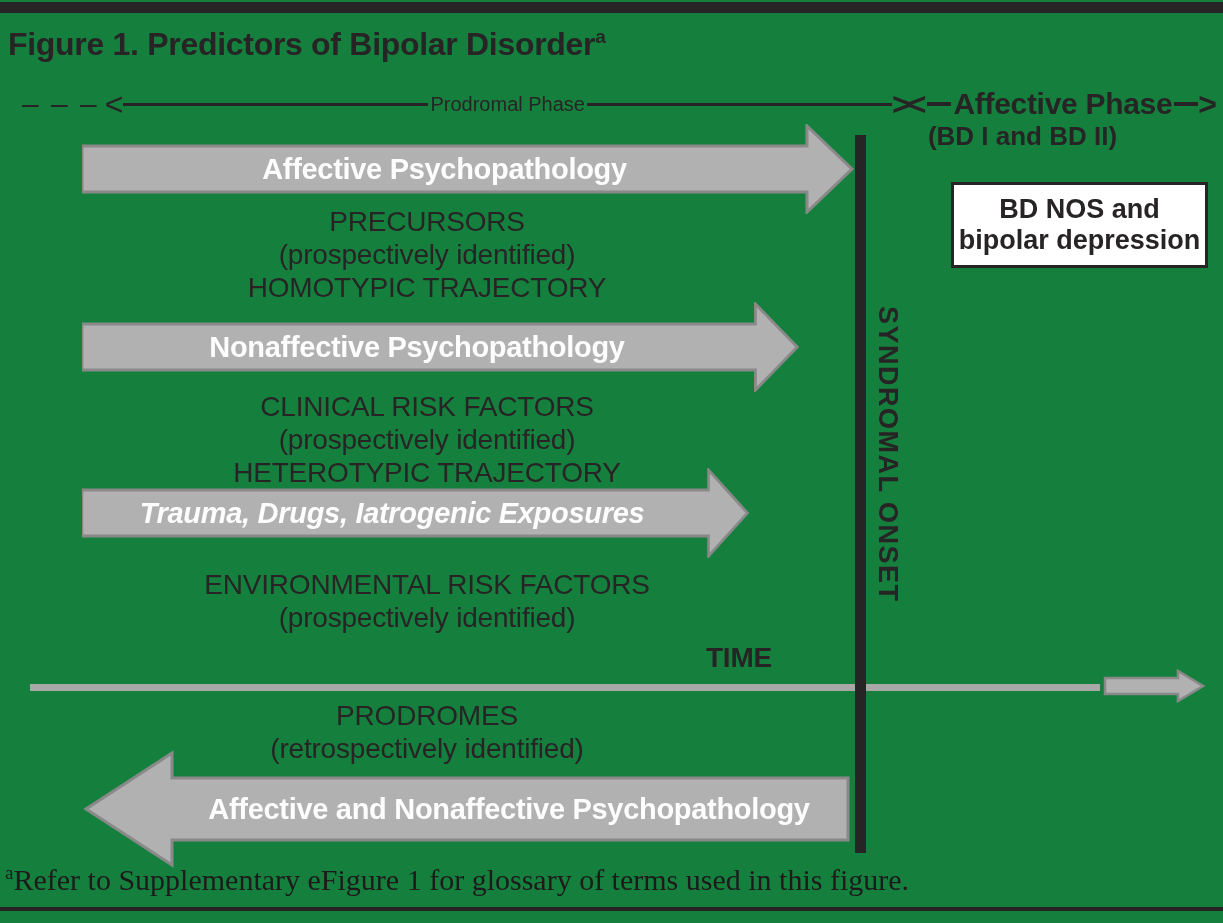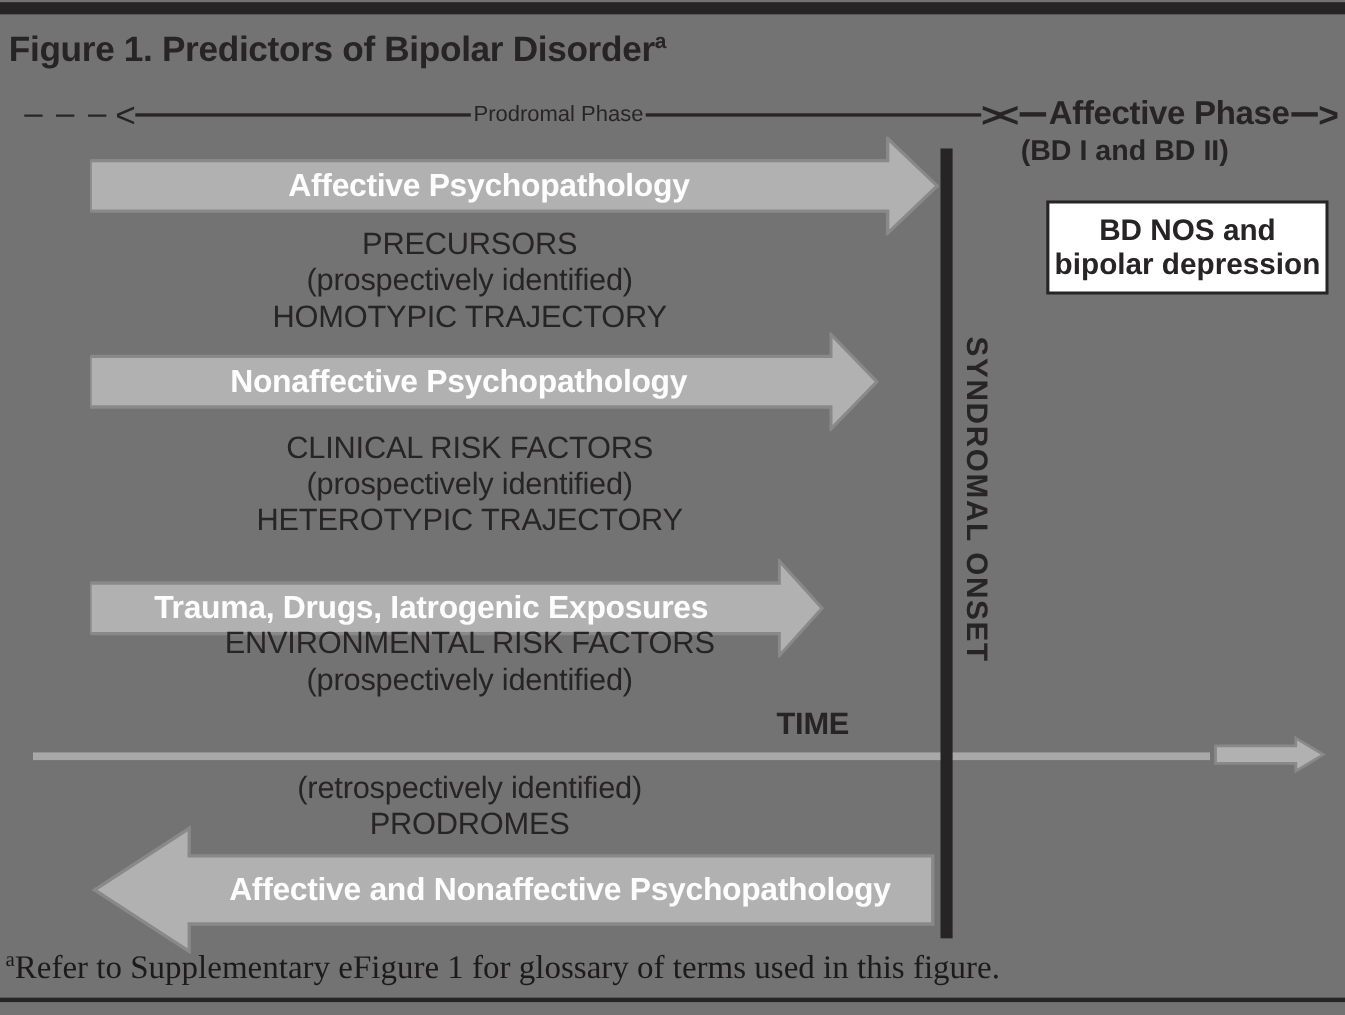--- a/index.html
+++ b/index.html
@@ -5,21 +5,21 @@
   :root{
     --ink:#272425;
     --arrow-fill:#b1b1b1;
     --arrow-stroke:#898989;
     --timeline:#a8a8a8;
     --arrow-text:#fdfdfd;
   }
   *{margin:0;padding:0;box-sizing:border-box;}
   html,body{background:#ffffff;}
   body{font-family:"Liberation Sans","DejaVu Sans",sans-serif;color:var(--ink);}
-  .stage{position:relative;width:1223px;height:923px;background:#737373;overflow:hidden;}
+  .stage{position:relative;width:1223px;height:923px;background:#15803d;overflow:hidden;}
 
   .rule{position:absolute;background:var(--ink);}
   .title{position:absolute;left:8px;top:26px;font-size:32px;font-weight:bold;letter-spacing:-0.3px;color:var(--ink);}
   .title sup{font-size:19px;font-weight:bold;}
 
   
   .phase-axis{position:absolute;left:22px;top:87px;width:1192px;height:34px;display:flex;align-items:center;white-space:nowrap;}
   .dashes{font-size:30px;letter-spacing:2px;color:var(--ink);}
   .chev{font-size:32px;font-weight:400;line-height:1;color:var(--ink);}
   .chev.bold{font-weight:700;letter-spacing:-3px;}
@@ -103,42 +103,42 @@
     </svg>
     <div class="arrow-label">Nonaffective Psychopathology</div>
   </div>
 
   <div class="col-text" style="top:390px;">
     <div>CLINICAL RISK FACTORS</div>
     <div>(prospectively identified)</div>
     <div>HETEROTYPIC TRAJECTORY</div>
   </div>
 
-  <div class="arrow arrow-right" style="left:82px;top:508px;width:668px;height:90px;">
+  <div class="arrow arrow-right" style="left:82px;top:468px;width:668px;height:90px;font-style:italic;">
     <svg viewBox="0 0 773 90" preserveAspectRatio="none">
       <polygon points="0,22 725,22 725,2 770,45 725,88 725,68 0,68"></polygon>
     </svg>
     <div class="arrow-label">Trauma, Drugs, Iatrogenic Exposures</div>
   </div>
 
   <div class="col-text" style="top:568px;">
     <div>ENVIRONMENTAL RISK FACTORS</div>
     <div>(prospectively identified)</div>
   </div>
 
   <div class="col-text bold" style="top:641px;">TIME</div>
 
   <svg class="time-axis" viewBox="0 0 1223 42">
     <rect class="tline" x="30" y="18" width="1070" height="7"></rect>
     <polygon points="1105,12 1178,12 1178,5 1203,20 1178,35 1178,28 1105,28"></polygon>
   </svg>
 
   <div class="col-text" style="top:699px;">
+    <div>PRODROMES</div>
     <div>(retrospectively identified)</div>
-    <div>PRODROMES</div>
   </div>
 
   <div class="arrow arrow-left" style="left:83px;top:750px;width:768px;height:118px;">
     <svg viewBox="0 0 768 118" preserveAspectRatio="none">
       <polygon points="3,59 89,3 89,28 765,28 765,90 89,90 89,115"></polygon>
     </svg>
     <div class="arrow-label">Affective and Nonaffective Psychopathology</div>
   </div>
 
   <div class="onset-line"></div>

